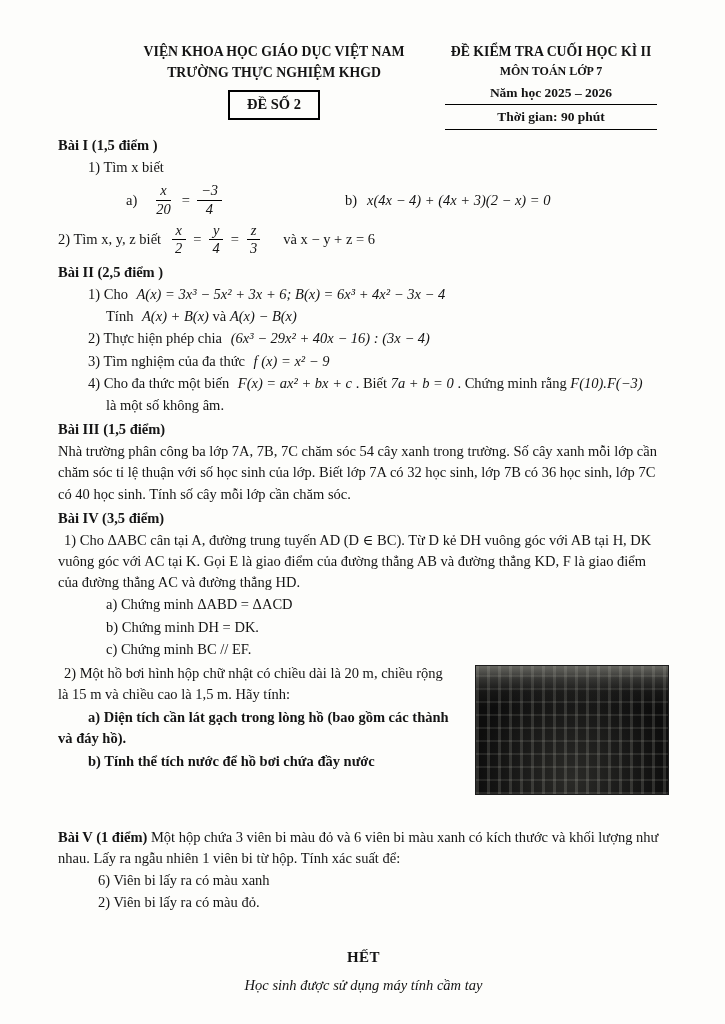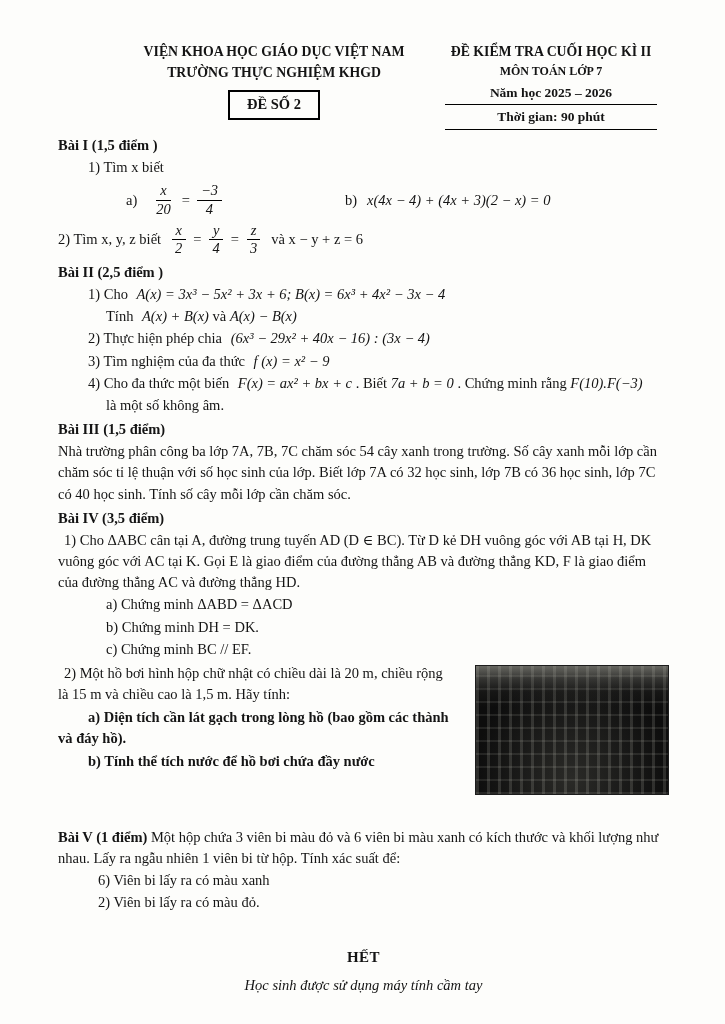--- a/index.html
+++ b/index.html
@@ -25,21 +25,21 @@
 
   
   .sec-title { font-weight: bold; margin-top: 3px; }
   .line { margin: 1px 0; }
   .ind1 { margin-left: 30px; }
   .ind2 { margin-left: 48px; }
   .ind3 { margin-left: 40px; }
   .math { font-style: italic; }
   .lbl { margin-right: 10px; }
   .sp-r { margin-right: 5px; }
-  .sp-l { margin-left: 5px; }
+  .sp-l { margin-left: 17px; }
 
   
   .frac-row { display: flex; align-items: center; margin: 5px 0; }
   .frac { display: inline-flex; flex-direction: column; align-items: center; vertical-align: middle;
           font-style: italic; line-height: 1.08; margin: 0 5px; }
   .frac .num { border-bottom: 1.2px solid #000; padding: 0 4px 1px; }
   .frac .den { padding: 1px 4px 0; }
   .eq { margin: 0 2px; }
   .col-a { margin-left: 68px; display: inline-flex; align-items: center; }
   .col-b { margin-left: 118px; display: inline-flex; align-items: baseline; }

